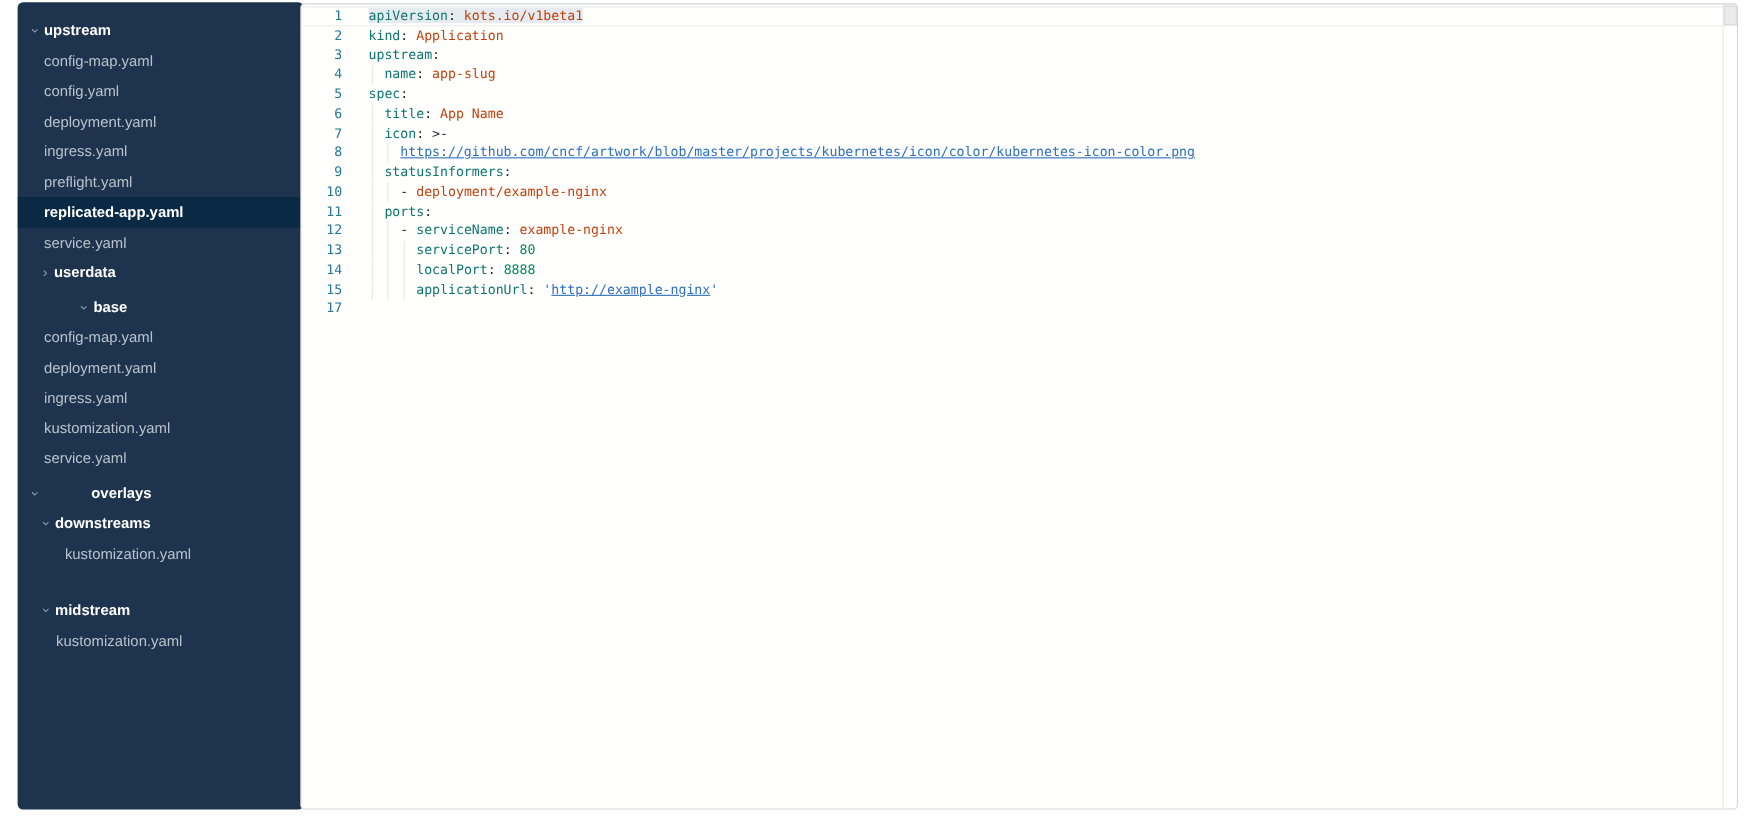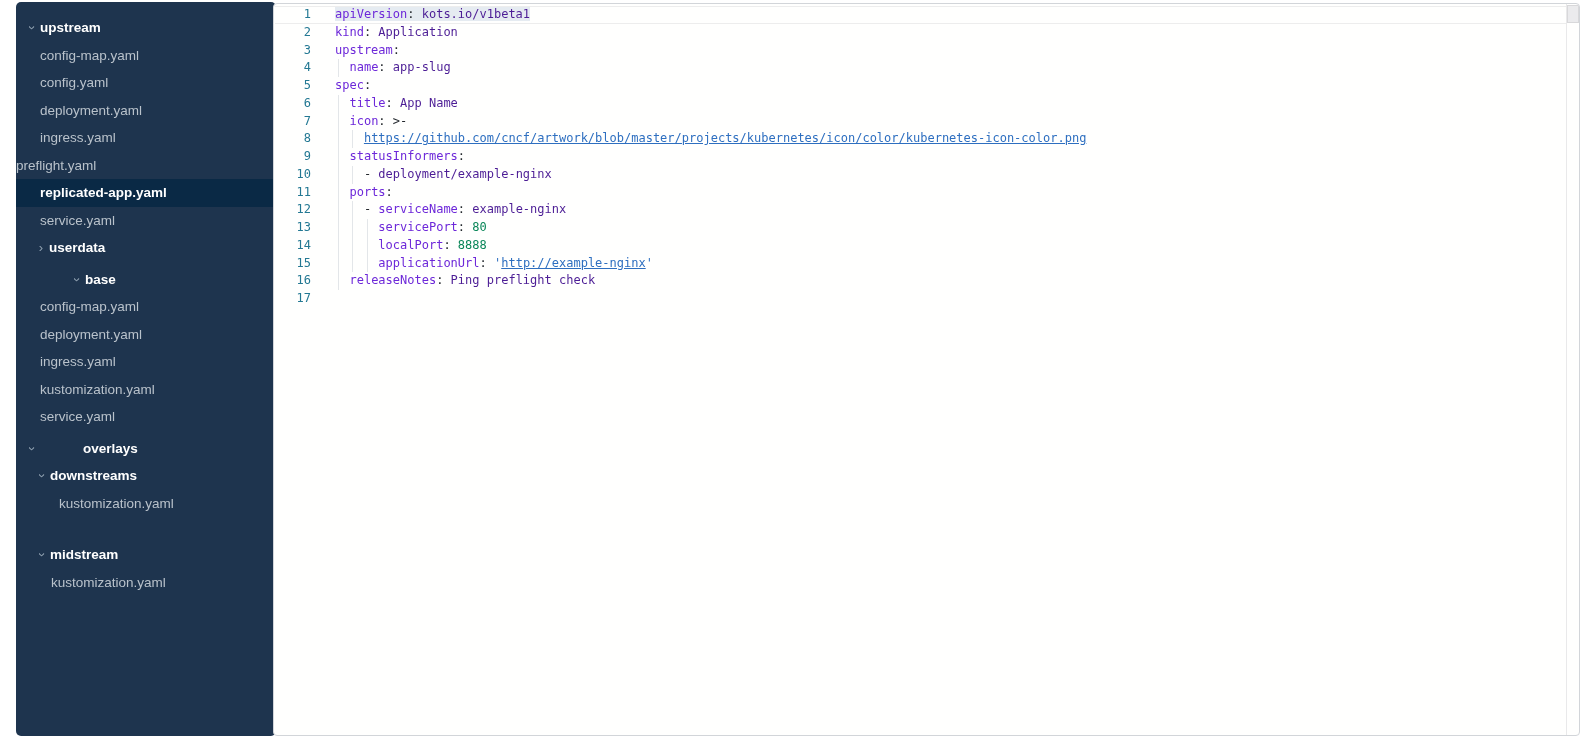--- a/index.html
+++ b/index.html
@@ -31,22 +31,22 @@
     background:#fffffe; border:1px solid #d2d5d9; border-radius:4px;
     overflow:hidden; padding-top:2px;
   }
   .code-line { display:flex; height:17.75px; line-height:17.75px;
                font-family:"DejaVu Sans Mono","Liberation Mono",monospace;
                font-size:12px; white-space:pre; }
   .gutter { width:61px; flex:0 0 61px; text-align:right; padding-right:24px;
             color:#237893; user-select:none; }
   .code { position:relative; flex:1 1 auto; color:#24292e; }
   .guide { position:absolute; top:0; bottom:0; width:1px; background:#e3e6e9; }
-  .tok-key { color:#6d28d9; }
-  .tok-value { color:#4c1d95; }
+  .tok-key { color:#0f766e; }
+  .tok-value { color:#c2410c; }
   .tok-number { color:#098658; }
   .tok-punct { color:#24292e; }
   .tok-quote { color:#2e6fc0; }
   .tok-link { color:#2e6fc0; text-decoration:underline; cursor:pointer; }
   .lt.sel { background:#e5ebf1; }
 
   .current-line-box {
     position:absolute; left:1px; right:13px; top:2px; height:17.75px;
     border-top:1px solid #ededed; border-bottom:1px solid #ededed;
     pointer-events:none;
@@ -62,21 +62,21 @@
 </style>
 </head>
 <body>
 
 <div class="sidebar" id="sidebar">
     <div class="tree-row folder"><span class="chev down" style="left: 10px;">›</span><span class="lbl" style="padding-left: 24px;">upstream</span></div>
     <div class="tree-row"><span class="lbl" style="padding-left: 24px;">config-map.yaml</span></div>
     <div class="tree-row"><span class="lbl" style="padding-left: 24px;">config.yaml</span></div>
     <div class="tree-row"><span class="lbl" style="padding-left: 24px;">deployment.yaml</span></div>
     <div class="tree-row"><span class="lbl" style="padding-left: 24px;">ingress.yaml</span></div>
-    <div class="tree-row"><span class="lbl" style="">preflight.yaml</span></div>
+    <div class="tree-row"><span class="lbl" style="padding-left: 24px;">preflight.yaml</span></div>
     <div class="tree-row selected"><span class="lbl" style="padding-left: 24px;">replicated-app.yaml</span></div>
     <div class="tree-row"><span class="lbl" style="padding-left: 24px;">service.yaml</span></div>
     <div class="tree-row folder"><span class="chev" style="left: 19px;">›</span><span class="lbl" style="padding-left: 33px;">userdata</span></div>
     <div class="tree-row folder" style="margin-top: 4px; margin-left: 45px;"><span class="chev down" style="left: 10px;">›</span><span class="lbl" style="padding-left: 24px;">base</span></div>
     <div class="tree-row"><span class="lbl" style="padding-left: 24px;">config-map.yaml</span></div>
     <div class="tree-row"><span class="lbl" style="padding-left: 24px;">deployment.yaml</span></div>
     <div class="tree-row"><span class="lbl" style="padding-left: 24px;">ingress.yaml</span></div>
     <div class="tree-row"><span class="lbl" style="padding-left: 24px;">kustomization.yaml</span></div>
     <div class="tree-row"><span class="lbl" style="padding-left: 24px;">service.yaml</span></div>
     <div class="tree-row folder" style="margin-top: 4px;"><span class="chev down" style="left: 10px;">›</span><span class="lbl" style="padding-left: 24px; margin-left: 43px;">overlays</span></div>
@@ -97,19 +97,18 @@
       <div class="code-line"><span class="gutter">6</span><span class="code"><span class="guide" style="left: calc(0ch + 3px);"></span><span class="lt">  <span class="tok-key">title</span><span class="tok-punct">: </span><span class="tok-value">App Name</span></span></span></div>
       <div class="code-line"><span class="gutter">7</span><span class="code"><span class="guide" style="left: calc(0ch + 3px);"></span><span class="lt">  <span class="tok-key">icon</span><span class="tok-punct">: &gt;-</span></span></span></div>
       <div class="code-line"><span class="gutter">8</span><span class="code"><span class="guide" style="left: calc(0ch + 3px);"></span><span class="guide" style="left: calc(2ch + 3px);"></span><span class="lt">    <span class="tok-link">https://github.com/cncf/artwork/blob/master/projects/kubernetes/icon/color/kubernetes-icon-color.png</span></span></span></div>
       <div class="code-line"><span class="gutter">9</span><span class="code"><span class="guide" style="left: calc(0ch + 3px);"></span><span class="lt">  <span class="tok-key">statusInformers</span><span class="tok-punct">:</span></span></span></div>
       <div class="code-line"><span class="gutter">10</span><span class="code"><span class="guide" style="left: calc(0ch + 3px);"></span><span class="guide" style="left: calc(2ch + 3px);"></span><span class="lt">    <span class="tok-punct">- </span><span class="tok-value">deployment/example-nginx</span></span></span></div>
       <div class="code-line"><span class="gutter">11</span><span class="code"><span class="guide" style="left: calc(0ch + 3px);"></span><span class="lt">  <span class="tok-key">ports</span><span class="tok-punct">:</span></span></span></div>
       <div class="code-line"><span class="gutter">12</span><span class="code"><span class="guide" style="left: calc(0ch + 3px);"></span><span class="guide" style="left: calc(2ch + 3px);"></span><span class="lt">    <span class="tok-punct">- </span><span class="tok-key">serviceName</span><span class="tok-punct">: </span><span class="tok-value">example-nginx</span></span></span></div>
       <div class="code-line"><span class="gutter">13</span><span class="code"><span class="guide" style="left: calc(0ch + 3px);"></span><span class="guide" style="left: calc(2ch + 3px);"></span><span class="guide" style="left: calc(4ch + 3px);"></span><span class="lt">      <span class="tok-key">servicePort</span><span class="tok-punct">: </span><span class="tok-number">80</span></span></span></div>
       <div class="code-line"><span class="gutter">14</span><span class="code"><span class="guide" style="left: calc(0ch + 3px);"></span><span class="guide" style="left: calc(2ch + 3px);"></span><span class="guide" style="left: calc(4ch + 3px);"></span><span class="lt">      <span class="tok-key">localPort</span><span class="tok-punct">: </span><span class="tok-number">8888</span></span></span></div>
       <div class="code-line"><span class="gutter">15</span><span class="code"><span class="guide" style="left: calc(0ch + 3px);"></span><span class="guide" style="left: calc(2ch + 3px);"></span><span class="guide" style="left: calc(4ch + 3px);"></span><span class="lt">      <span class="tok-key">applicationUrl</span><span class="tok-punct">: </span><span class="tok-quote">'</span><span class="tok-link">http://example-nginx</span><span class="tok-quote">'</span></span></span></div>
-      <div class="code-line"><span class="gutter">16</span><span class="code"><span class="guide" style="left: calc(0ch + 3px);"></span><span class="lt">  <span class="tok-key">releaseNotes</span><span class="tok-punct">: </span><span class="tok-value">Ping preflight check</span></span></span></div>
       <div class="code-line"><span class="gutter">17</span><span class="code"><span class="lt"></span></span></div>
     </div>
   <div class="scrollbar">
     <div class="scroll-thumb"></div>
   </div>
 </div>
 
 </body></html>

